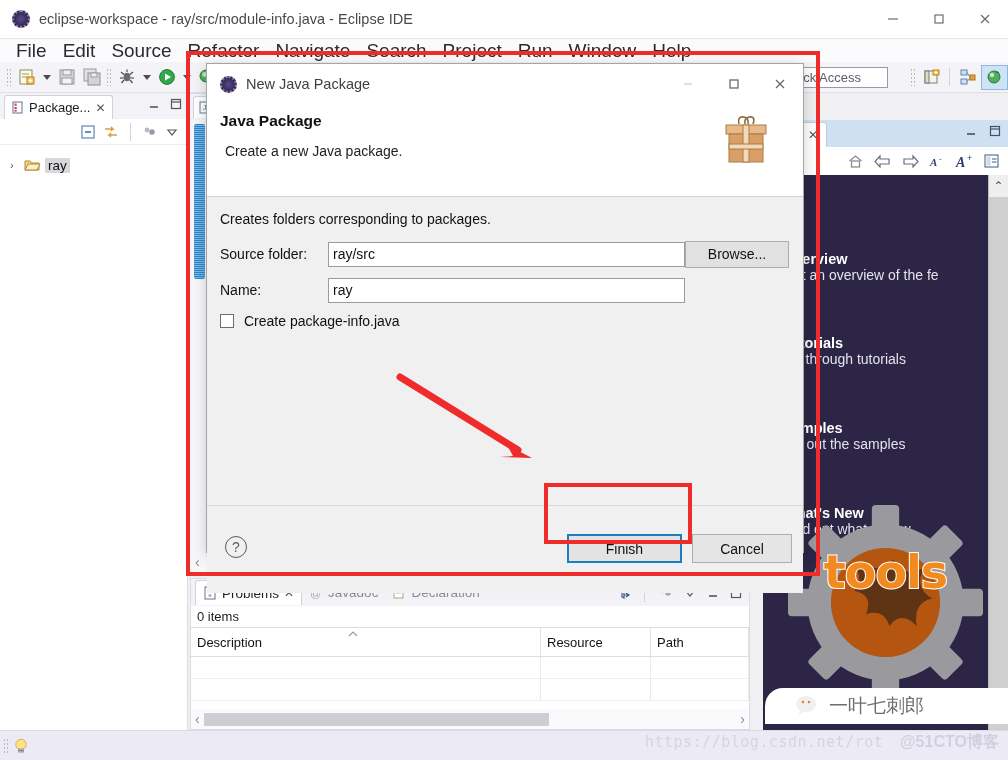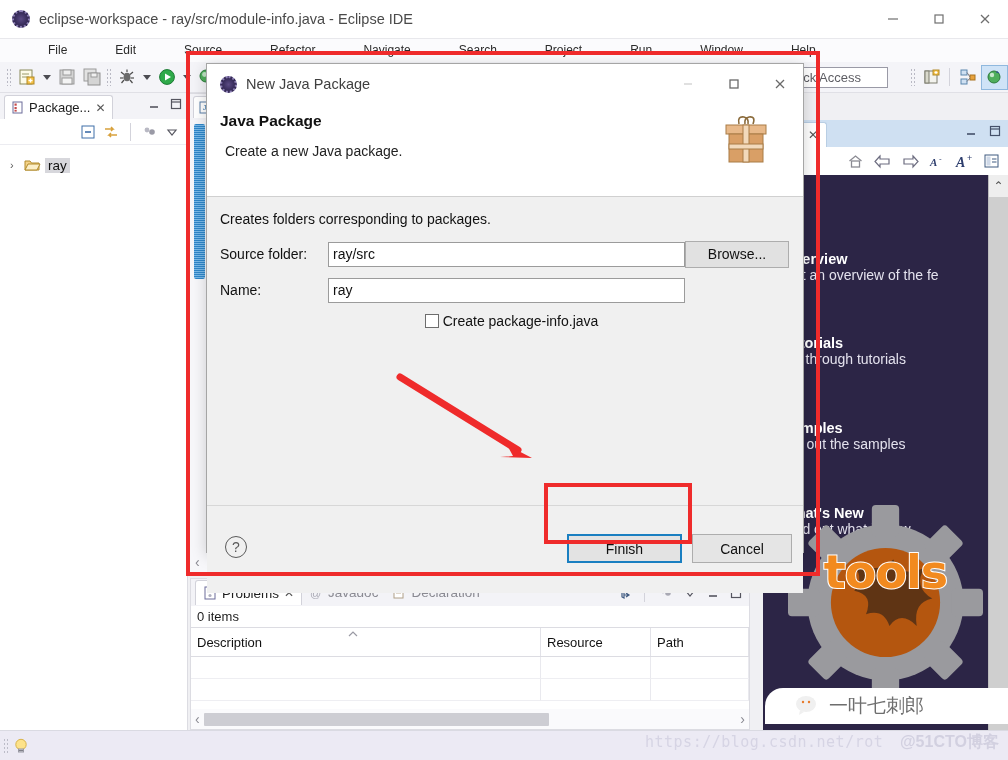--- a/index.html
+++ b/index.html
@@ -31,21 +31,21 @@
     color: #5a5a5a;
   }
   .win-btn svg { display: block; }
 
   
   .menubar {
     position: absolute; left: 0; top: 39px; width: 1008px; height: 23px;
     background: #fbfbfd; display: flex; align-items: center; padding-left: 8px;
   }
   .menuitem {
-    font-size: 12px; color: #2b2b2b; padding: 0 8px; line-height: 23px; white-space: nowrap; margin-left: 32px;
+    font-size: 19px; color: #2b2b2b; padding: 0 8px; line-height: 23px; white-space: nowrap;
   }
 
   
   .toolbar {
     position: absolute; left: 0; top: 62px; width: 1008px; height: 31px;
     background: #f4f4f8; border-bottom: 1px solid #e0e0e6;
     display: flex; align-items: center; padding-left: 4px;
   }
   .tb-grip { width: 6px; height: 18px; margin: 0 2px;
     background-image: radial-gradient(#b9b9c4 1px, transparent 1px);
@@ -230,21 +230,21 @@
   .field-row { display:flex; align-items:center; height:26px; margin-bottom:10px; }
   .field-label { font-size:14px; color:#111; width: 108px; }
   .field-input {
     height:25px; border:1px solid #9b9b9b; background:#ffffff;
     font-size:14px; color:#111; padding-left:4px; line-height:23px;
   }
   .btn {
     height:27px; border:1px solid #adadad; background:#e1e1e1;
     font-size:14px; color:#111; display:flex; align-items:center; justify-content:center;
   }
-  .chk-row { display:flex; align-items:center; gap:4px; margin-top:3px;justify-content:center; }
+  .chk-row { display:flex; align-items:center; gap:10px; margin-top:3px; }
   .chkbox { width:14px; height:14px; border:1px solid #6d6d6d; background:#fff; }
   .chk-label { font-size:14px; color:#111; }
 
   .dlg-footer {
     position:relative; height: 88px; background:#f0f0f0; border-top:1px solid #d7d7d7;
   }
   .help-icon {
     position:absolute; left:18px; top:30px; width:22px; height:22px;
     border:1.6px solid #5a5a5a; border-radius:50%;
     display:flex; align-items:center; justify-content:center;

